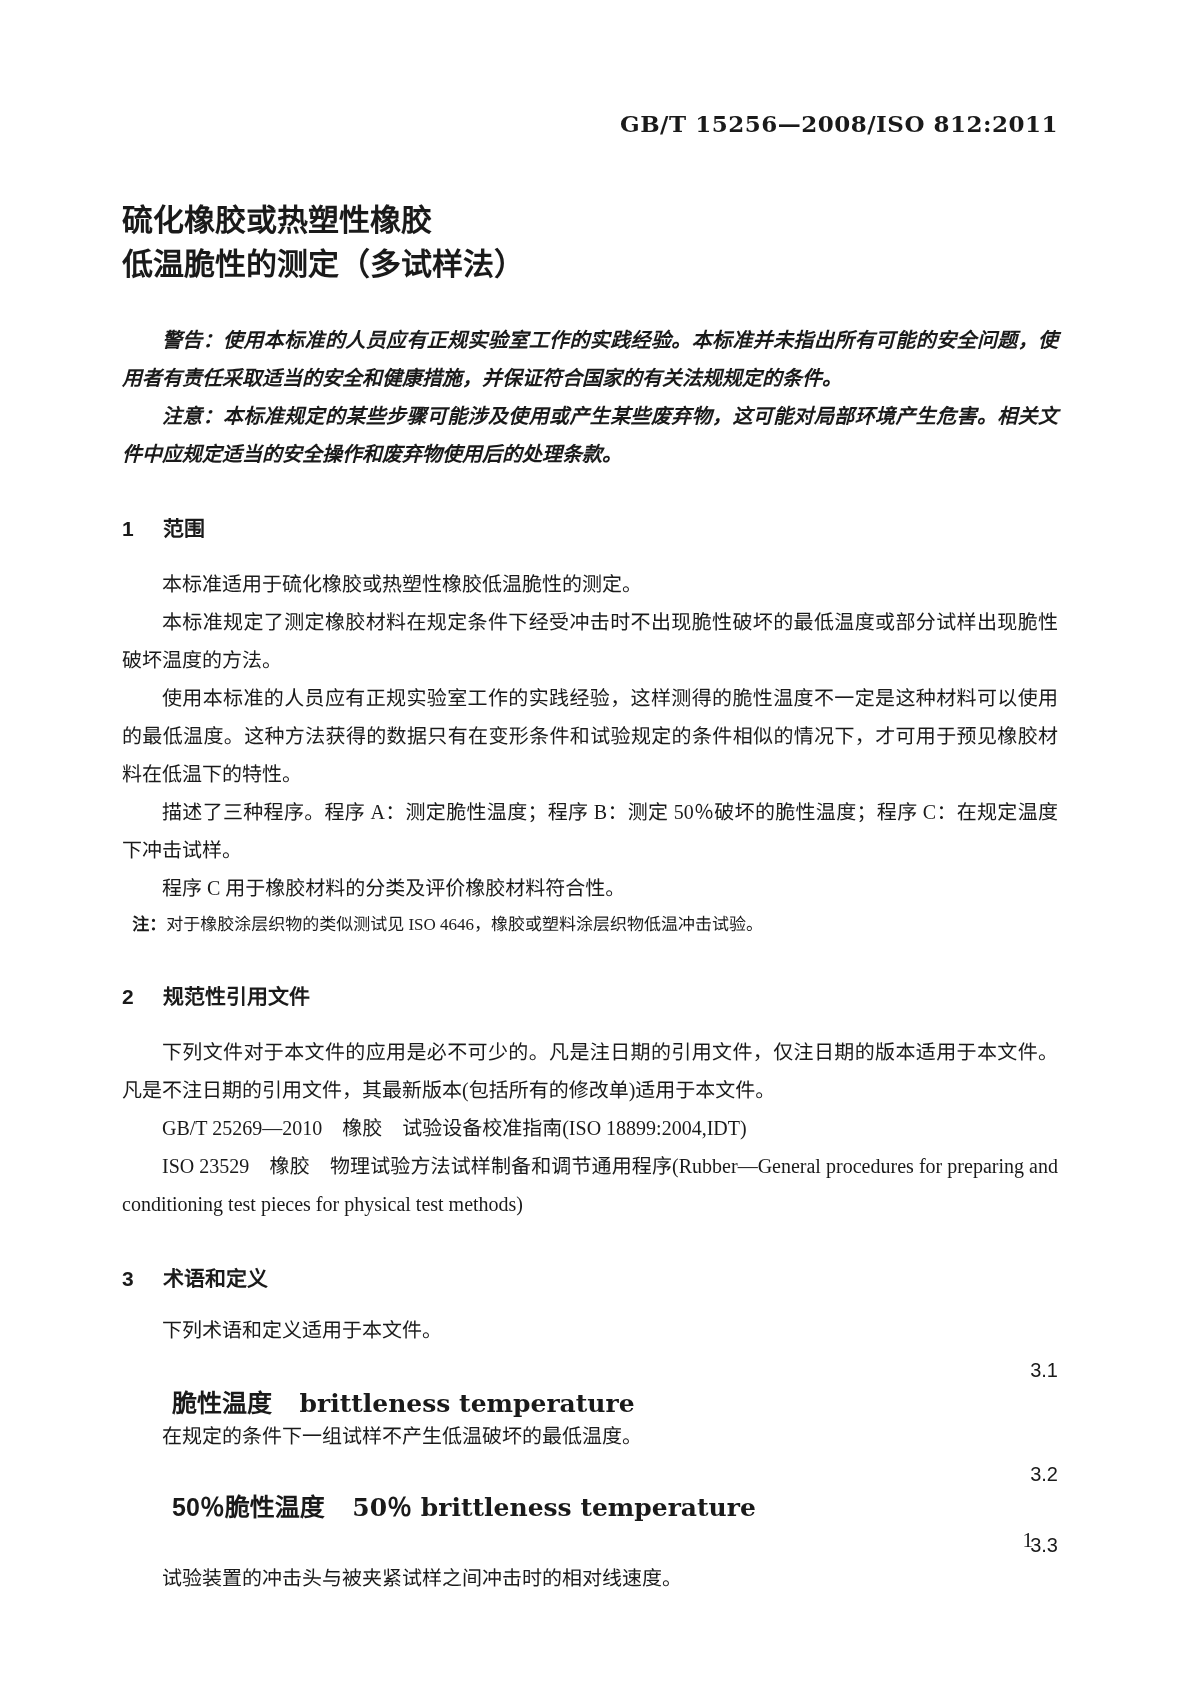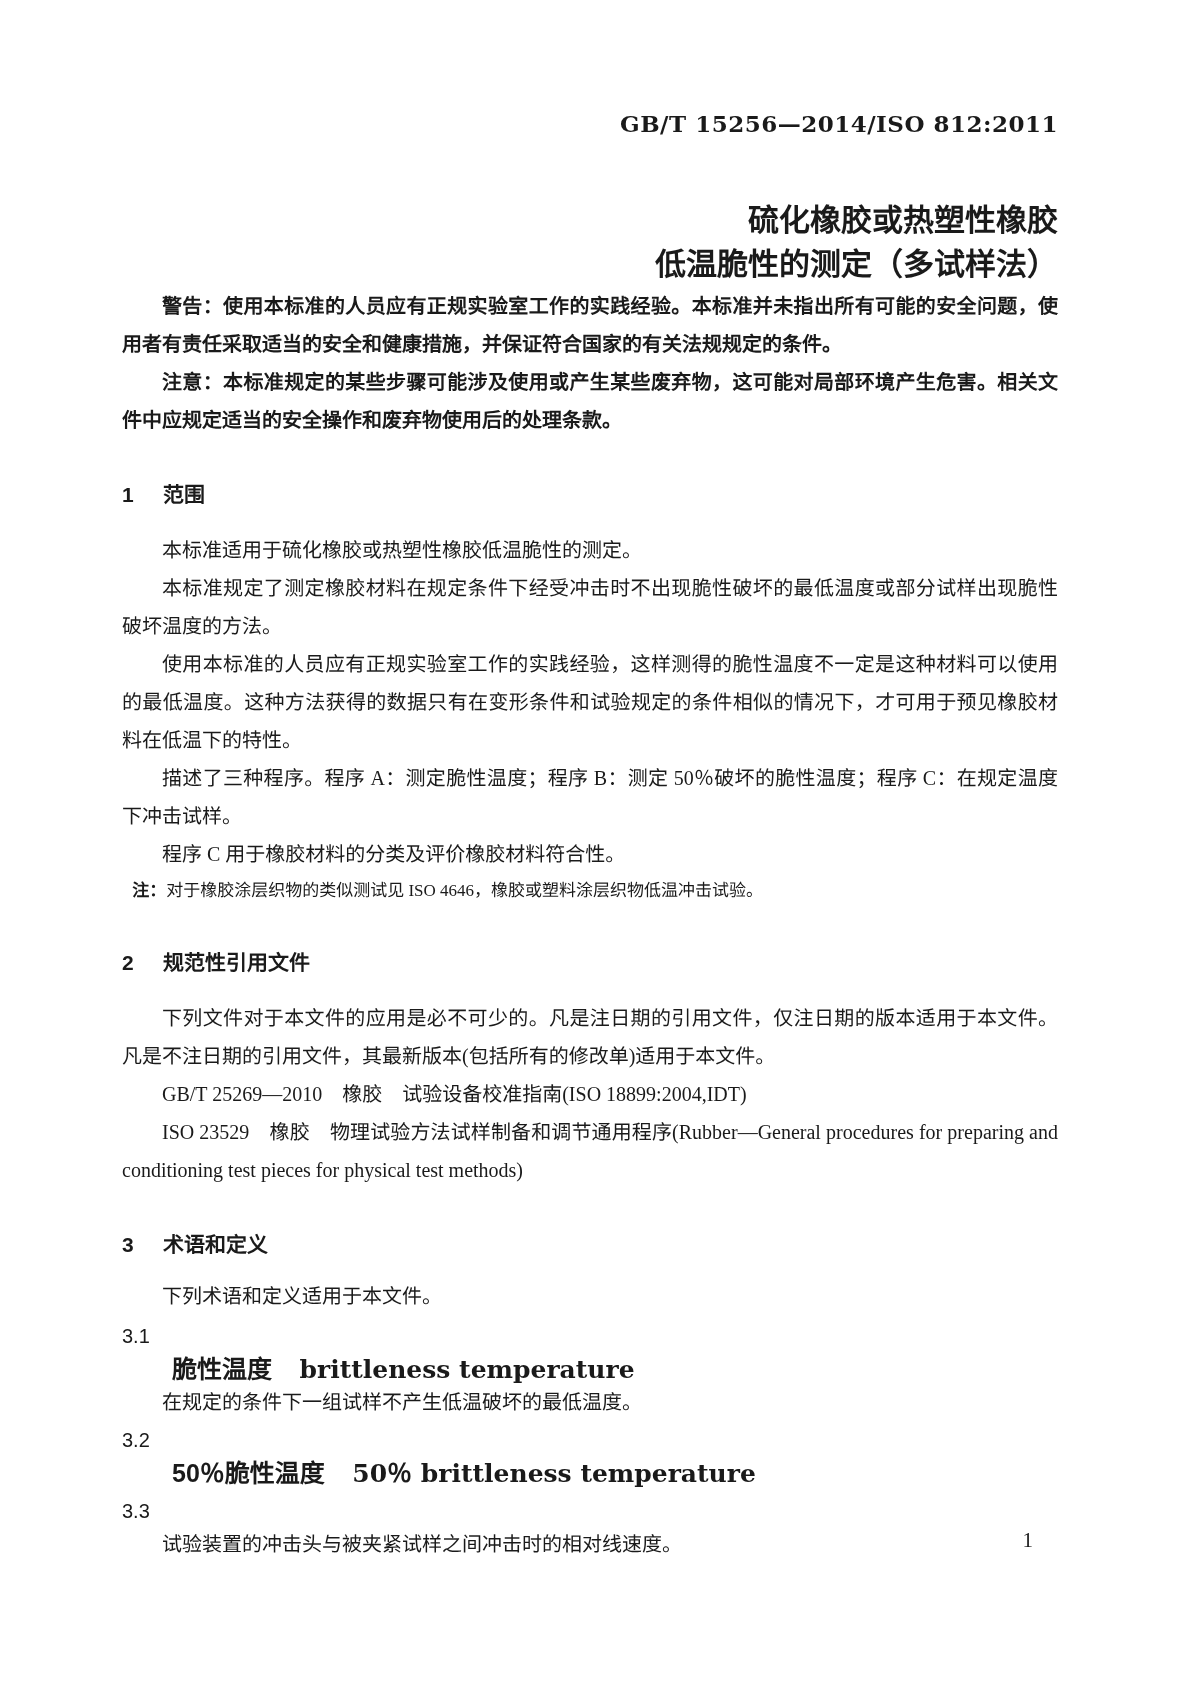--- a/index.html
+++ b/index.html
@@ -27,28 +27,30 @@
     margin-top: 110px;
     text-align: right;
     font-family: "DejaVu Serif", "Liberation Serif", serif;
     font-weight: bold;
     font-size: 23px;
     letter-spacing: 0.5px;
   }
   
   .doc-title {
     margin-top: 62px;
-    text-align: right;
+    text-align: left;
     font-family: "Liberation Sans", "DejaVu Sans", sans-serif;
     font-weight: bold;
     font-size: 31px;
     line-height: 44px;
   }
   
   .fore-block {
+    margin-top: 34px;
+    font-style: italic;
   }
   .fore-block p {
     margin: 0;
     font-family: "Liberation Sans", "DejaVu Sans", sans-serif;
     font-weight: bold;
     font-size: 20px;
     line-height: 38px;
     text-indent: 2em;
     text-align: justify;
   }
@@ -82,20 +84,21 @@
     font-weight: bold;
   }
   
   .terms-group { margin-top: 18px; }
   .term-entry { margin: 0; }
   .term-id {
     margin: 4px 0 0 0;
     font-family: "Liberation Sans", "DejaVu Sans", sans-serif;
     font-size: 20px;
     line-height: 34px;
+    text-align: right;
   }
   .term-line {
     margin: 0;
     padding-left: 2em;
     font-size: 25px;
     line-height: 33px;
     font-weight: bold;
   }
   .term-line .zh { font-family: "Liberation Sans", "DejaVu Sans", sans-serif; margin-right: 1.1em; }
   .term-line .en { font-family: "DejaVu Serif", "Liberation Serif", serif; }
@@ -112,21 +115,21 @@
     right: 158px;
     font-size: 21px;
   }
 </style>
 </head>
 <body>
 
 <div class="page">
   <div class="content">
 
-    <div class="std-header">GB/T 15256—2014/ISO 812:2011</div>
+    <div class="std-header">GB/T 15256—2008/ISO 812:2011</div>
 
     <div class="doc-title">
       <div>硫化橡胶或热塑性橡胶</div>
       <div>低温脆性的测定（多试样法）</div>
     </div>
 
     <div class="fore-block">
       <p>警告：使用本标准的人员应有正规实验室工作的实践经验。本标准并未指出所有可能的安全问题，使用者有责任采取适当的安全和健康措施，并保证符合国家的有关法规规定的条件。</p>
       <p>注意：本标准规定的某些步骤可能涉及使用或产生某些废弃物，这可能对局部环境产生危害。相关文件中应规定适当的安全操作和废弃物使用后的处理条款。</p>
     </div>

